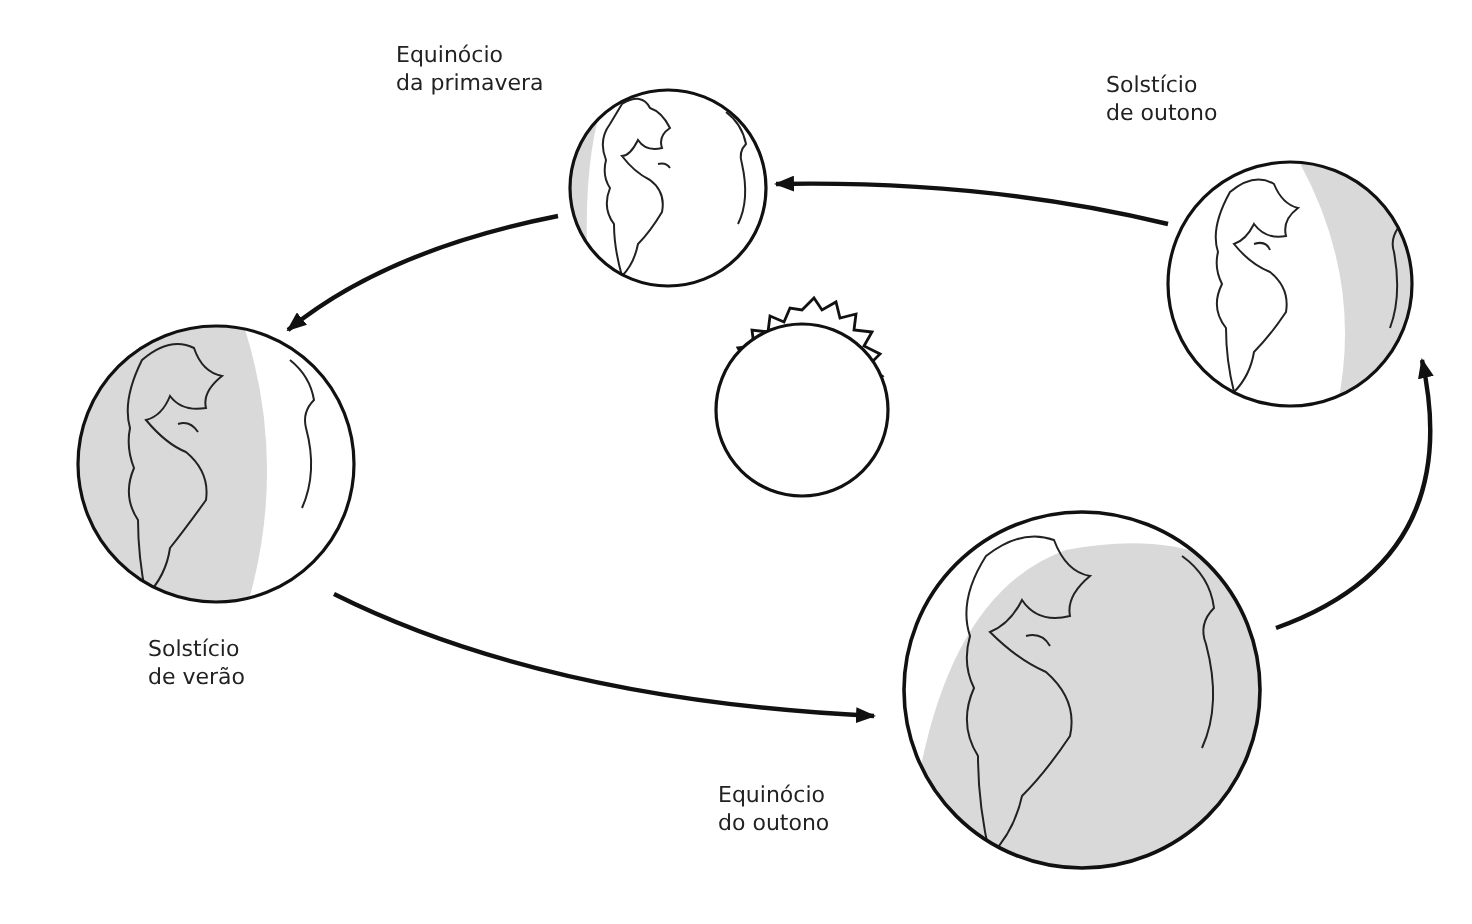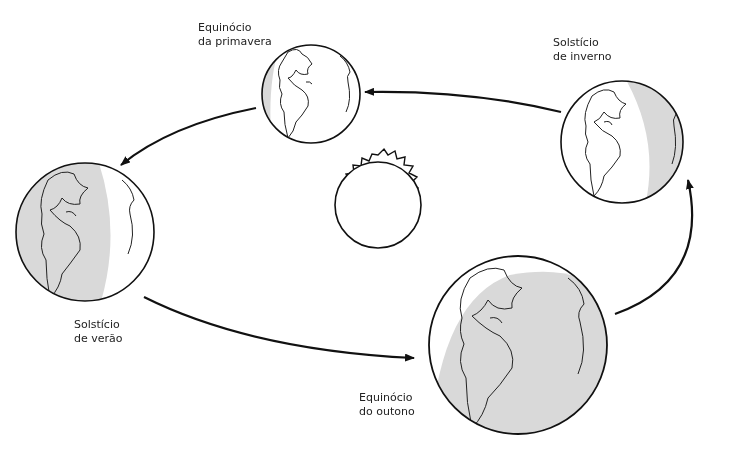--- a/index.html
+++ b/index.html
@@ -1,18 +1,18 @@
 <!DOCTYPE html>
 <html><head>
 <meta charset="utf-8">
 <style>
   html, body { margin: 0; padding: 0; background: #ffffff; }
   body { width: 736px; height: 462px; position: relative; overflow: hidden;
          font-family: "DejaVu Sans", sans-serif; }
-  #stage { position: absolute; left: 0; top: 0; width: 620px; height: 462px; }
+  #stage { position: absolute; left: 0; top: 0; width: 620px; height: 462px; padding-left: 23px; }
   .label { position: absolute; font-size: 11px; line-height: 14px; color: #222; white-space: nowrap; }
   .label span { display: block; }
 </style>
 </head>
 <body>
 
 <div id="stage">
   <svg width="736" height="462" viewBox="0 0 736 462" xmlns="http://www.w3.org/2000/svg">
     <defs>
       <marker id="ah" markerWidth="10" markerHeight="8" refX="9" refY="4" orient="auto" markerUnits="userSpaceOnUse">
@@ -88,21 +88,21 @@
       <circle cx="518" cy="345" r="89" fill="none" stroke="#111" stroke-width="1.8"></circle>
     </g>
   </svg>
 
   <div class="label" style="left:198px; top:21px;">
     <span>Equinócio</span>
     <span>da primavera</span>
   </div>
   <div class="label" style="left:553px; top:36px;">
     <span>Solstício</span>
-    <span>de inverno</span>
+    <span>de outono</span>
   </div>
   <div class="label" style="left:74px; top:318px;">
     <span>Solstício</span>
     <span>de verão</span>
   </div>
   <div class="label" style="left:359px; top:391px;">
     <span>Equinócio</span>
     <span>do outono</span>
   </div>
 </div>

